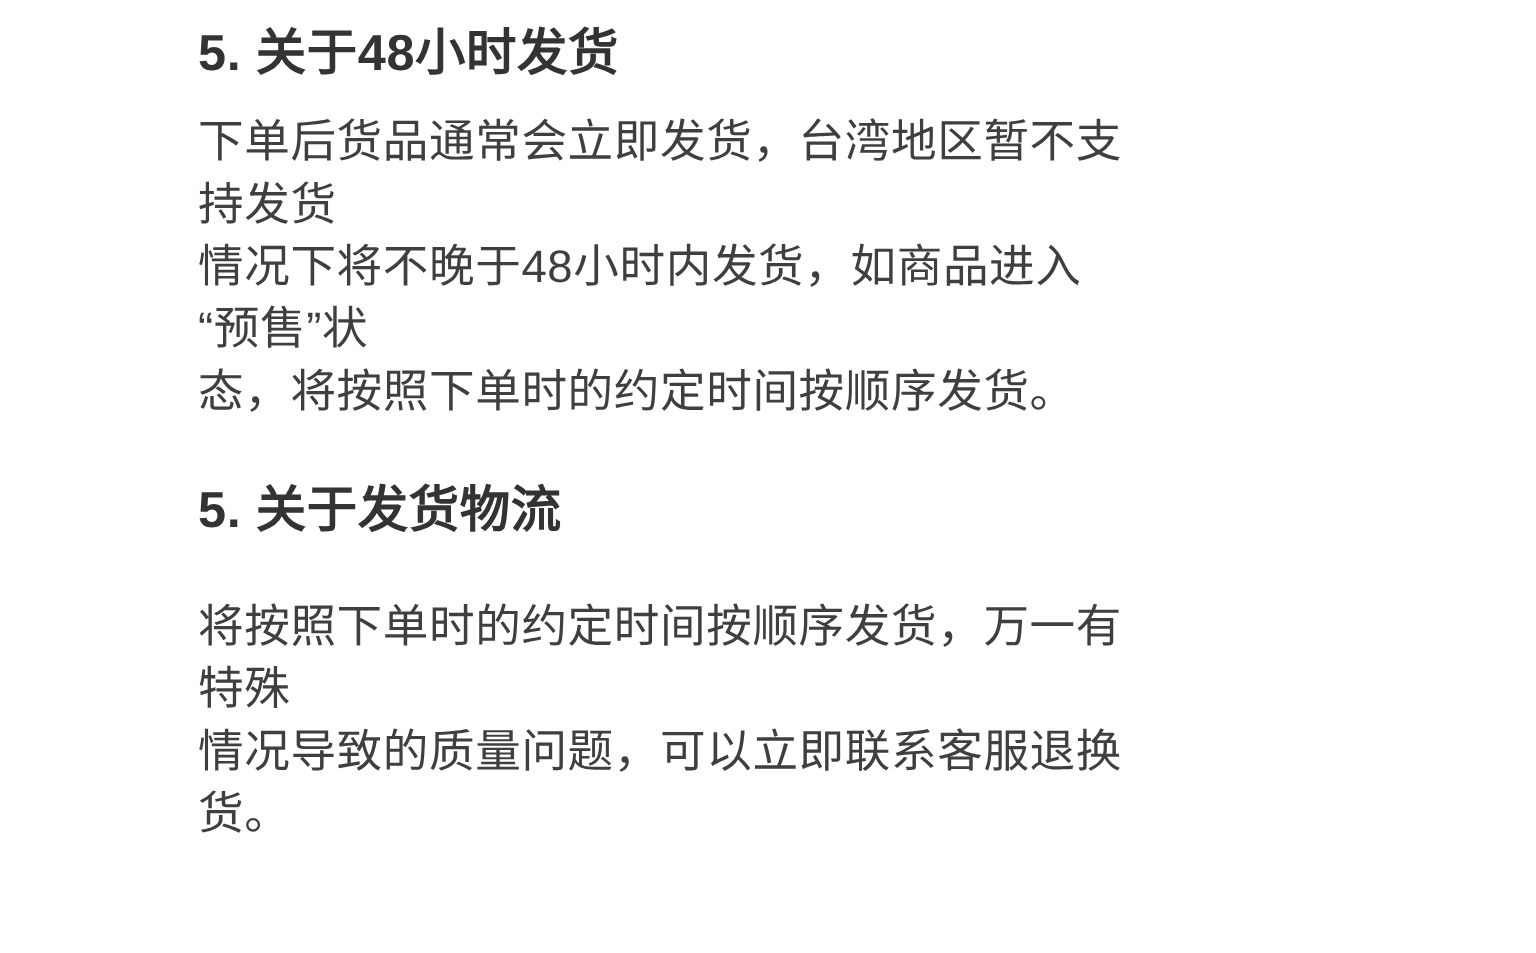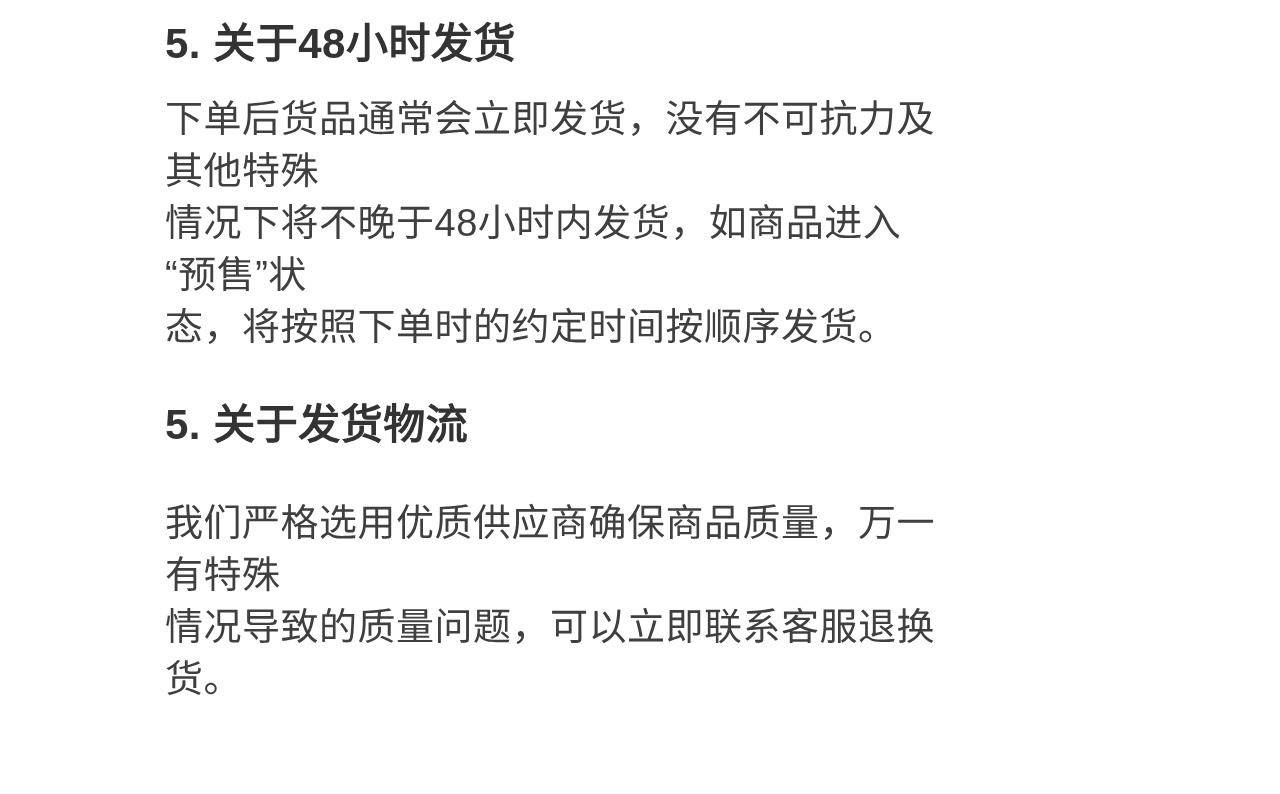--- a/index.html
+++ b/index.html
@@ -45,27 +45,27 @@
     letter-spacing: 0.5px;
   }
 </style>
 </head>
 <body>
 
 <div class="page">
 
   <div class="faq-section">
     <h2 class="section-heading">5. 关于48小时发货</h2>
-    <p class="section-body">下单后货品通常会立即发货，没有不可抗力及其他特殊
+    <p class="section-body">下单后货品通常会立即发货，台湾地区暂不支持发货
 情况下将不晚于48小时内发货，如商品进入“预售”状
 态，将按照下单时的约定时间按顺序发货。</p>
   </div>
 
   <div class="faq-section">
     <h2 class="section-heading">5. 关于发货物流</h2>
   </div>
 
   <div class="faq-section">
-    <p class="section-body">我们严格选用优质供应商确保商品质量，万一有特殊
+    <p class="section-body">将按照下单时的约定时间按顺序发货，万一有特殊
 情况导致的质量问题，可以立即联系客服退换货。</p>
   </div>
 
 </div>
 
 </body></html>

